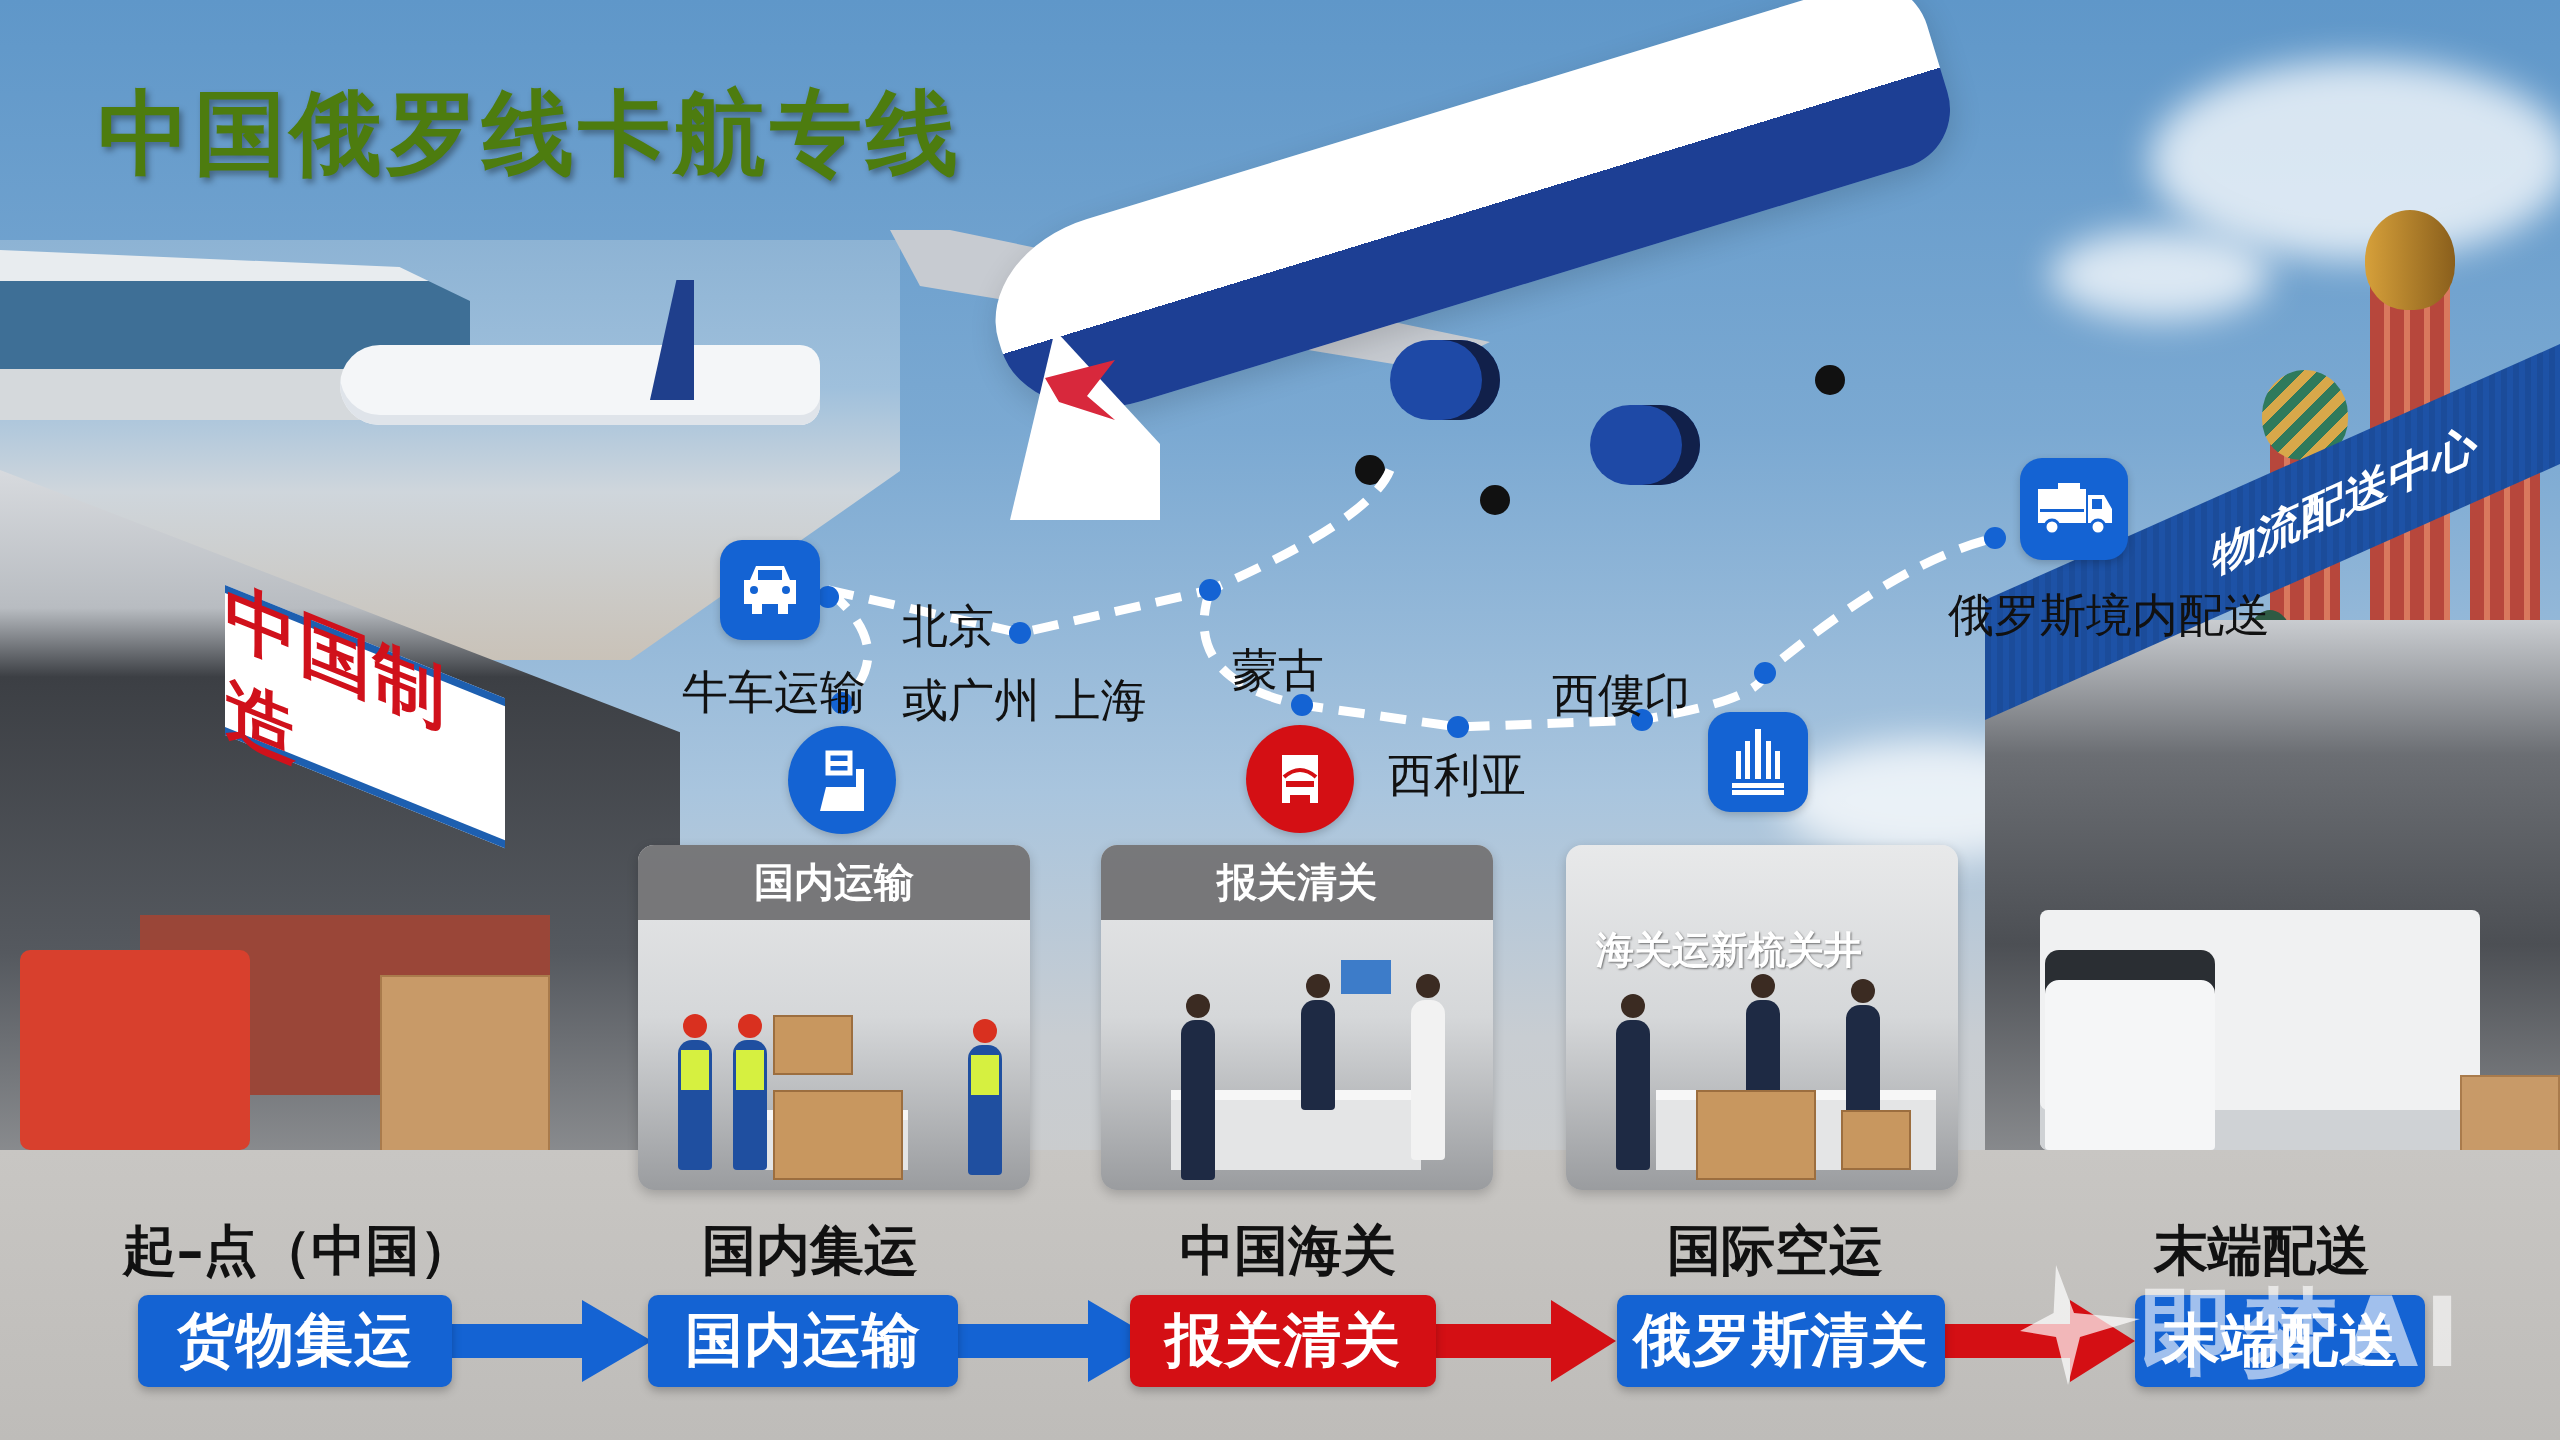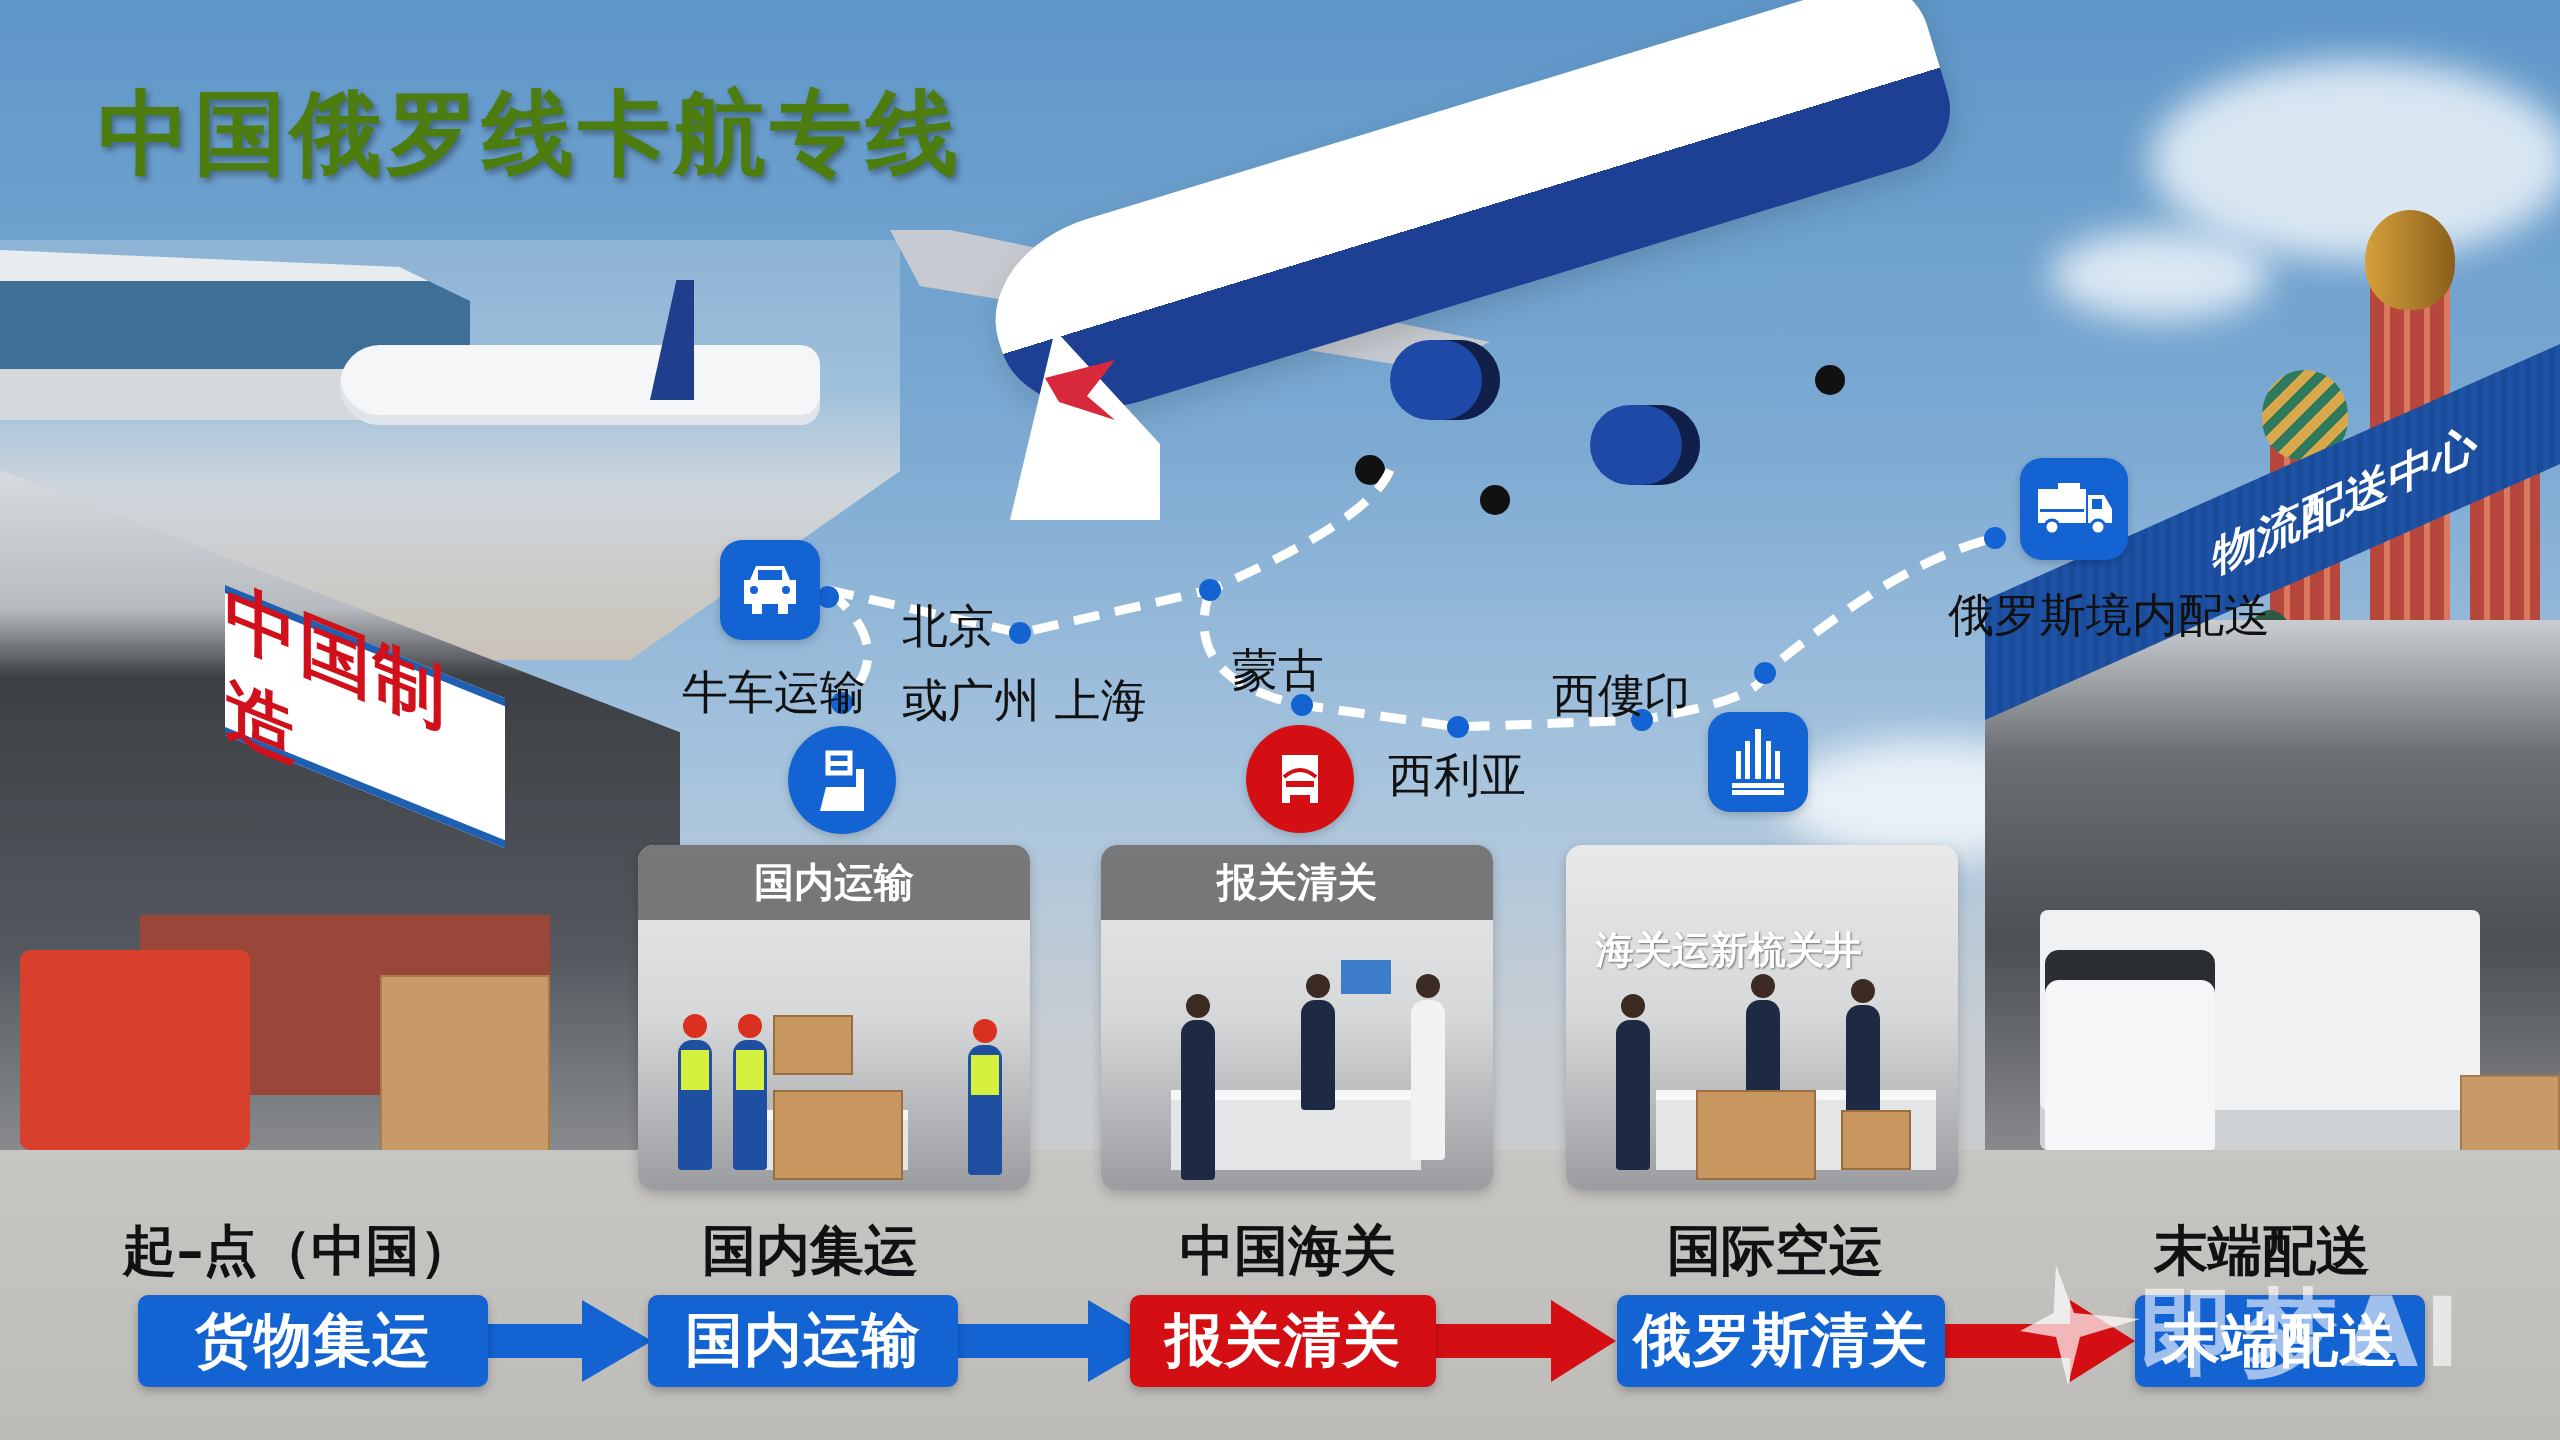--- a/index.html
+++ b/index.html
@@ -336,20 +336,20 @@
 <svg class="arrow" style="left:958px;width:200px;" viewBox="0 0 200 82">
     <path d="M0 24 H130 V0 L200 41 L130 82 V58 H0 Z" fill="#1463d3"></path>
   </svg>
 <svg class="arrow" style="left:1436px;width:180px;" viewBox="0 0 180 82">
     <path d="M0 24 H115 V0 L180 41 L115 82 V58 H0 Z" fill="#d40f14"></path>
   </svg>
 <svg class="arrow" style="left:1945px;width:190px;" viewBox="0 0 190 82">
     <path d="M0 24 H125 V0 L190 41 L125 82 V58 H0 Z" fill="#d40f14"></path>
   </svg>
 
-<div class="step-btn" style="left:138px;width:350px;background:#1463d3;">货物集运</div>
+<div class="step-btn" style="left:138px;width:314px;background:#1463d3;">货物集运</div>
 <div class="step-btn" style="left:648px;width:310px;background:#1463d3;">国内运输</div>
 <div class="step-btn" style="left:1130px;width:306px;background:#d40f14;">报关清关</div>
 <div class="step-btn" style="left:1617px;width:328px;background:#1463d3;">俄罗斯清关</div>
 <div class="step-btn" style="left:2135px;width:290px;background:#1463d3;">末端配送</div>
 
 <div class="watermark-star"></div>
 <div class="watermark" style="left:2140px;">即梦AI</div>
 
 </body></html>

